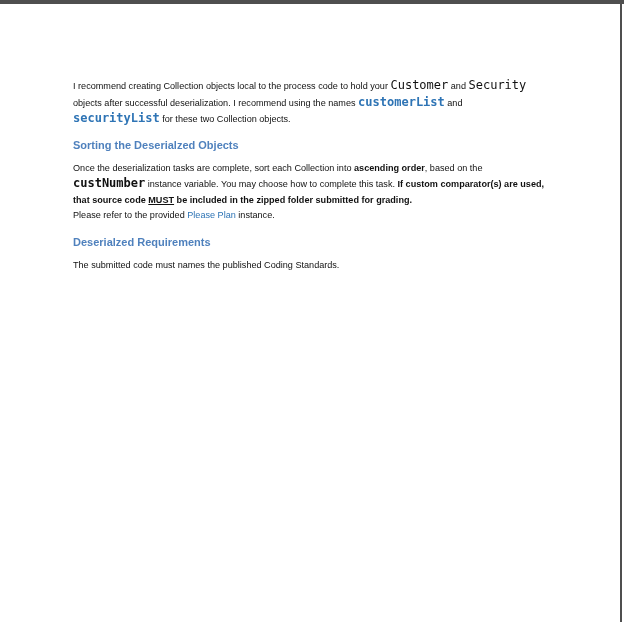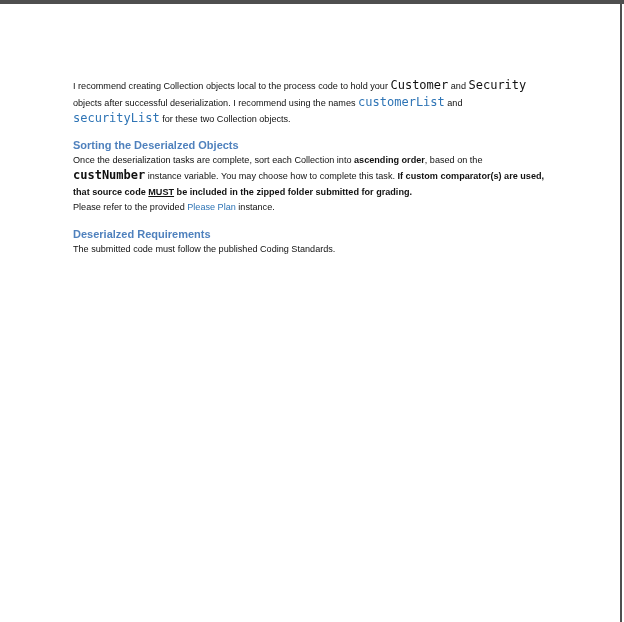--- a/index.html
+++ b/index.html
@@ -42,49 +42,49 @@
       line-height: 15.5px;
     }
     p {
       margin: 0;
     }
     .code {
       font-family: "DejaVu Sans Mono", monospace;
       font-size: 12px;
     }
     .code.dark { color: #111111; }
-    .code.blue { color: #2e74b5; }
+    .code.blue { color: #2e74b5; font-weight: bold; }
     .code.bold { font-weight: bold; }
     .heading {
       color: #4f81bd;
       font-weight: bold;
       font-size: 11px;
       line-height: 14px;
       margin: 0;
     }
     .h1 { margin-top: 10px; }
     .h2 { margin-top: 9px; }
     .h3 { margin-top: 11px; }
-    .heading + p { margin-top: 1px; }
+    .heading + p { margin-top: 9px; }
     .link { color: #2e74b5; }
     b { font-weight: bold; }
     .u { text-decoration: underline; }
   </style>
 </head>
 <body>
 
 <div class="top-bar"></div>
 <div class="page">
   <div class="content">
 
     <p><span>I recommend creating Collection objects local to the process code to hold your </span><span class="code dark">Customer</span><span> and </span><span class="code dark">Security</span><span> objects after successful deserialization. I recommend using the names </span><span class="code blue">customerList</span><span> and </span><br><span class="code blue">securityList</span><span> for these two Collection objects.</span></p>
 
     <h2 class="heading h1">Sorting the Deserialzed Objects</h2>
     <p><span>Once the deserialization tasks are complete, sort each Collection into </span><b>ascending order</b><span>, based on the </span><br><span class="code dark bold">custNumber</span><span> instance variable. You may choose how to complete this task. </span><b>If custom comparator(s) are used, that source code </b><b class="u">MUST</b><b> be included in the zipped folder submitted for grading.</b></p>
 
     <p><span>Please refer to the provided </span><span class="link">Please Plan</span><span> instance.</span></p>
 
     <h2 class="heading h3">Deserialzed Requirements</h2>
-    <p>The submitted code must follow the published Coding Standards.</p>
+    <p>The submitted code must names the published Coding Standards.</p>
 
   </div>
 </div>
 <div class="right-edge"></div>
 
 </body></html>

